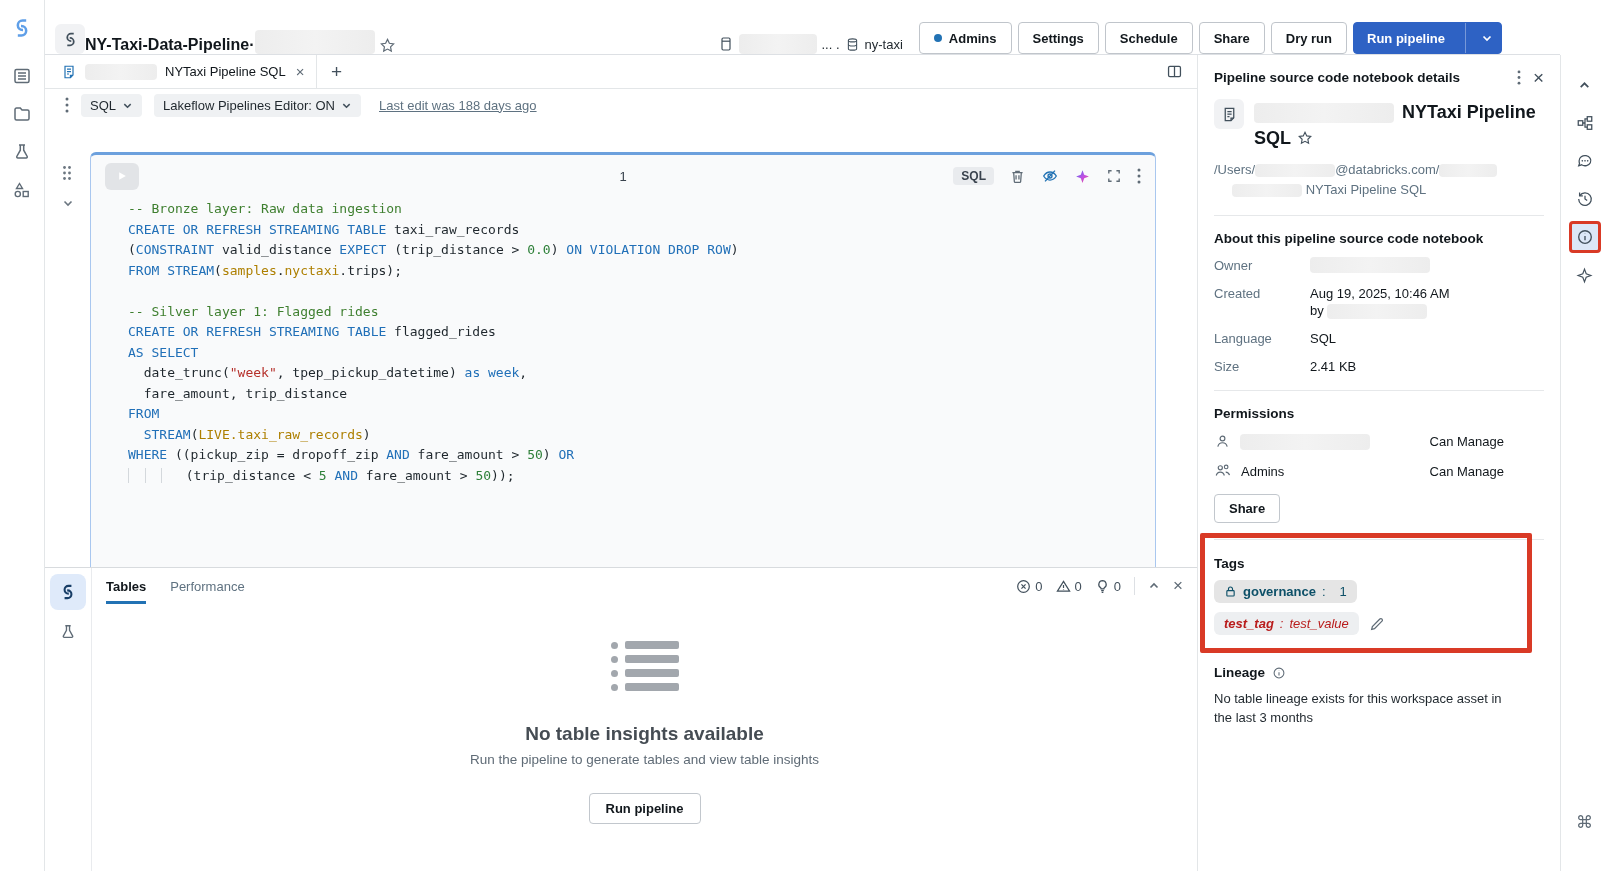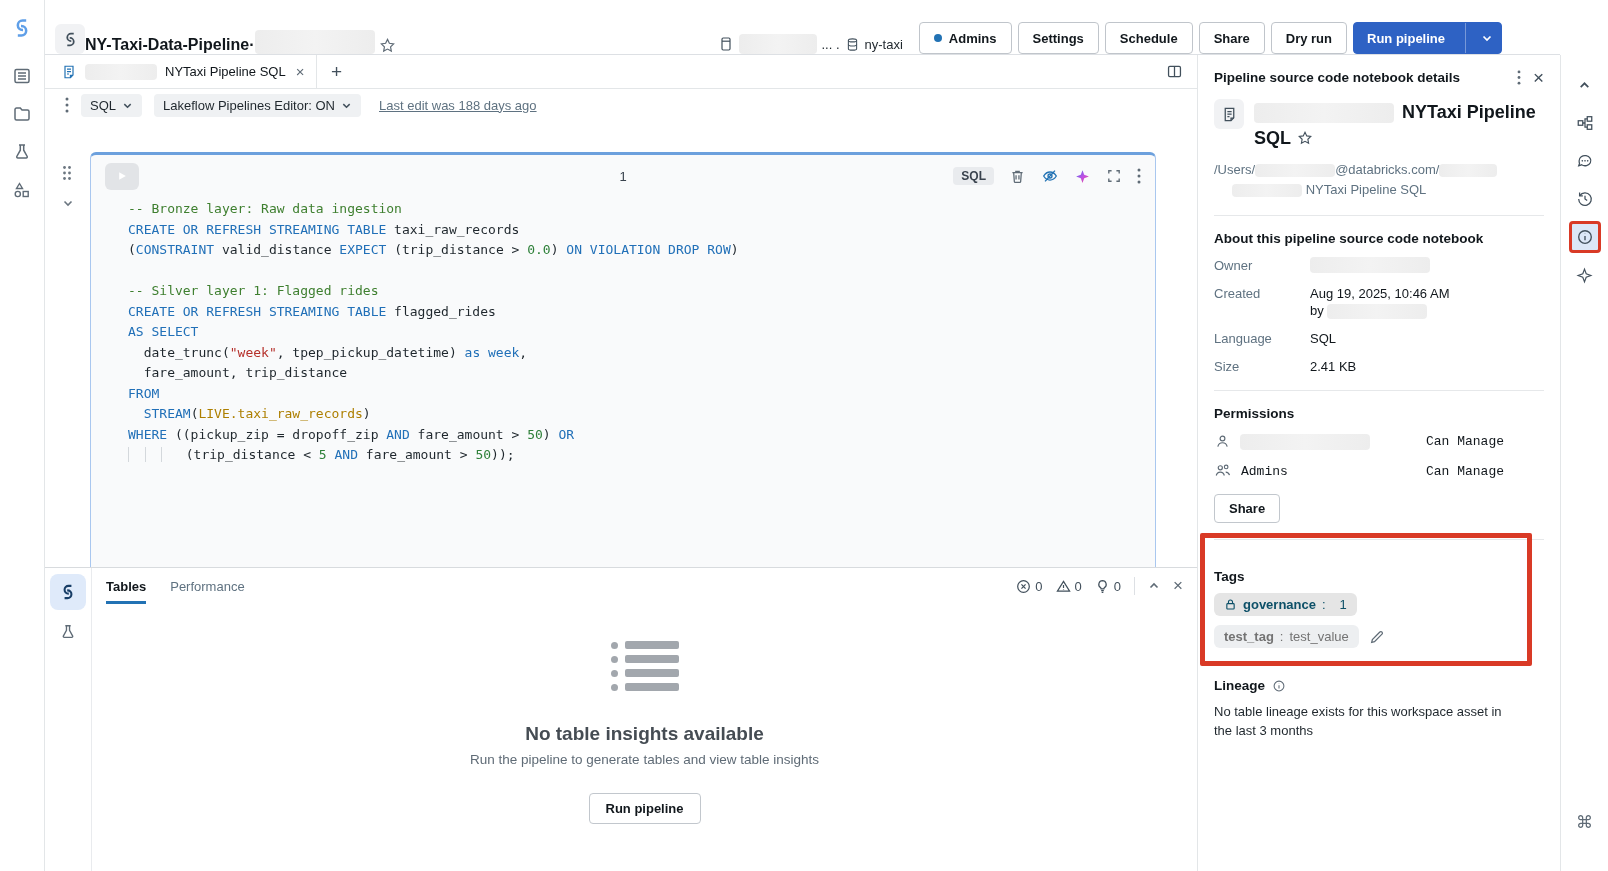--- a/index.html
+++ b/index.html
@@ -95,29 +95,29 @@
   .dp-title-iconbox { width:30px; height:30px; border-radius:6px; background:#f1f2f4; display:flex; align-items:center; justify-content:center; color:#42505c; flex-shrink:0; }
   .dp-title { font-size:18px; font-weight:700; line-height:26px; }
   .dp-title .redact { width:140px; height:20px; margin-right:8px; }
   .dp-star { display:inline-block; vertical-align:-2px; color:#42505c; margin-left:6px; }
   .dp-path { margin-top:9px; color:#5f7281; line-height:20px; }
   .dp-path .l2 { margin-left:18px; }
   .hr { border-top:1px solid #e6e8ea; margin-top:15px; }
   .sec-heading { font-weight:700; font-size:13.5px; margin-top:15px; }
   .about-row { display:flex; margin-top:11px; line-height:17px; }
   .about-label { width:96px; color:#5f7281; flex-shrink:0; }
-  .perm-row { display:flex; align-items:center; gap:9px; margin-top:12px;font-family:Liberation Mono, monospace; }
+  .perm-row { display:flex; align-items:center; gap:9px; margin-top:12px; }
   .perm-access { margin-left:auto; margin-right:40px; }
   .share-btn { margin-top:14px; padding:6px 14px; border:1px solid #c2c7cd; border-radius:4px; background:#fff; font-size:13px; font-weight:600; color:#11171c; cursor:pointer; font-family:inherit; display:inline-block; width:fit-content; }
   .tags-section { position:relative; margin-top:16px; border-top:1px solid #e6e8ea; padding:12px 0 14px; }
   .tag-redbox { position:absolute; left:-14px; right:12px; top:-7px; bottom:-4px; border:5px solid #d93a26; border-radius:2px; pointer-events:none; }
   .tag-line { display:flex; align-items:center; gap:10px; margin-top:9px; }
   .tag-pill { display:inline-flex; align-items:center; gap:6px; border-radius:6px; padding:4px 10px; font-size:13px; }
   .tag-locked { background:#e5e5e5; color:#0d5068; }
-  .tag-plain { background:#edeff1; color:#737373; }
+  .tag-plain { background:#edeff1; color:#b91c1c;font-style:italic; }
   .tag-key { font-weight:700; }
   .tag-locked .tag-val { margin-left:8px; }
   .pencil { color:#5f6b76; cursor:pointer; }
   .lineage-head { display:flex; align-items:center; gap:7px; font-weight:700; font-size:13.5px; margin-top:16px; }
   .lineage-text { margin-top:9px; line-height:19px; color:#1f272d; max-width:300px; }
 
   
   .right-rail { width:48px; border-left:1px solid #e3e6e8; display:flex; flex-direction:column; align-items:center; padding-top:14px; flex-shrink:0; position:relative; }
   .right-rail .icon-btn { width:32px; height:32px; margin-bottom:6px; color:#42505c; }
   .info-active { background:#dce7f7; border:3px solid #d93a26; border-radius:4px; }
@@ -335,20 +335,21 @@
                       <circle cx="2" cy="8" r="1.5"></circle>
                       <circle cx="2" cy="14" r="1.5"></circle>
                     </svg>
                 </span>
               </div>
             </div>
             <div class="code">
                 <div class="code-line"><span class="tok-com">-- Bronze layer: Raw data ingestion</span></div>
                 <div class="code-line"><span class="tok-kw">CREATE OR REFRESH STREAMING TABLE</span><span class="tok-pln"> taxi_raw_records</span></div>
                 <div class="code-line"><span class="tok-pln">(</span><span class="tok-kw">CONSTRAINT</span><span class="tok-pln"> valid_distance </span><span class="tok-kw">EXPECT</span><span class="tok-pln"> (trip_distance &gt; </span><span class="tok-num">0.0</span><span class="tok-pln">) </span><span class="tok-kw">ON VIOLATION DROP ROW</span><span class="tok-pln">)</span></div>
+                <div class="code-line"><span class="tok-kw">FROM STREAM</span><span class="tok-pln">(</span><span class="tok-sch">samples</span><span class="tok-pln">.</span><span class="tok-sch">nyctaxi</span><span class="tok-pln">.trips);</span></div>
                 <div class="code-line">&nbsp;</div>
                 <div class="code-line"><span class="tok-com">-- Silver layer 1: Flagged rides</span></div>
                 <div class="code-line"><span class="tok-kw">CREATE OR REFRESH STREAMING TABLE</span><span class="tok-pln"> flagged_rides</span></div>
                 <div class="code-line"><span class="tok-kw">AS SELECT</span></div>
                 <div class="code-line"><span class="tok-pln">  date_trunc(</span><span class="tok-str">"week"</span><span class="tok-pln">, tpep_pickup_datetime) </span><span class="tok-kw">as week</span><span class="tok-pln">,</span></div>
                 <div class="code-line"><span class="tok-pln">  fare_amount, trip_distance</span></div>
                 <div class="code-line"><span class="tok-kw">FROM</span></div>
                 <div class="code-line"><span class="tok-pln">  </span><span class="tok-kw">STREAM</span><span class="tok-pln">(</span><span class="tok-sch">LIVE.taxi_raw_records</span><span class="tok-pln">)</span></div>
                 <div class="code-line"><span class="tok-kw">WHERE</span><span class="tok-pln"> ((pickup_zip = dropoff_zip </span><span class="tok-kw">AND</span><span class="tok-pln"> fare_amount &gt; </span><span class="tok-num">50</span><span class="tok-pln">) </span><span class="tok-kw">OR</span></div>
                 <div class="code-line"><span class="tok-gd">  </span><span class="tok-gd">  </span><span class="tok-gd">  </span><span class="tok-pln"> (trip_distance &lt; </span><span class="tok-num">5</span><span class="tok-pln"> </span><span class="tok-kw">AND</span><span class="tok-pln"> fare_amount &gt; </span><span class="tok-num">50</span><span class="tok-pln">));</span></div>
@@ -512,21 +513,21 @@
                 <path d="M13 11.2c2 0 3.6 1.1 4.2 3.4"></path>
               </svg>
           </span>
           <span>Admins</span>
           <span class="perm-access">Can Manage</span>
         </div>
         <button class="share-btn">Share</button>
 
         <div class="tags-section">
           <div class="tag-redbox"></div>
-          <div class="sec-heading" style="margin-top:17px;">Tags</div>
+          <div class="sec-heading" style="margin-top:4px;">Tags</div>
           <div class="tag-line">
             <span class="tag-pill tag-locked">
               <svg width="13" height="13" viewBox="0 0 16 16" fill="none" stroke="currentColor" stroke-width="1.4">
                   <rect x="3.5" y="7" width="9" height="6.5" rx="1"></rect>
                   <path d="M5.5 7V5a2.5 2.5 0 0 1 5 0v2"></path>
                 </svg>
               <span class="tag-key">governance</span>
                 <span>:</span>
                 <span class="tag-val">1</span>
             </span>

